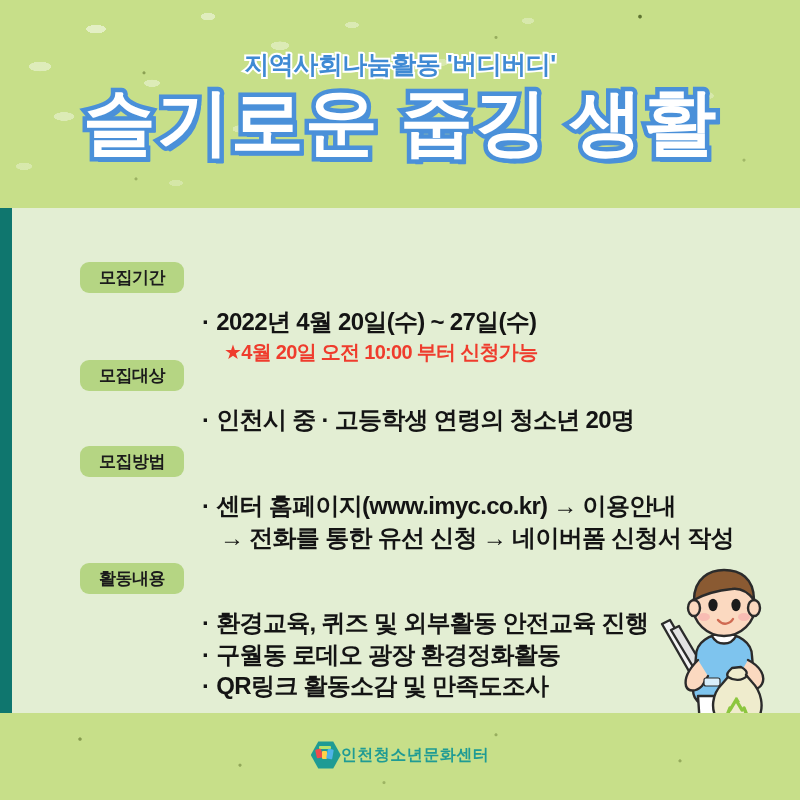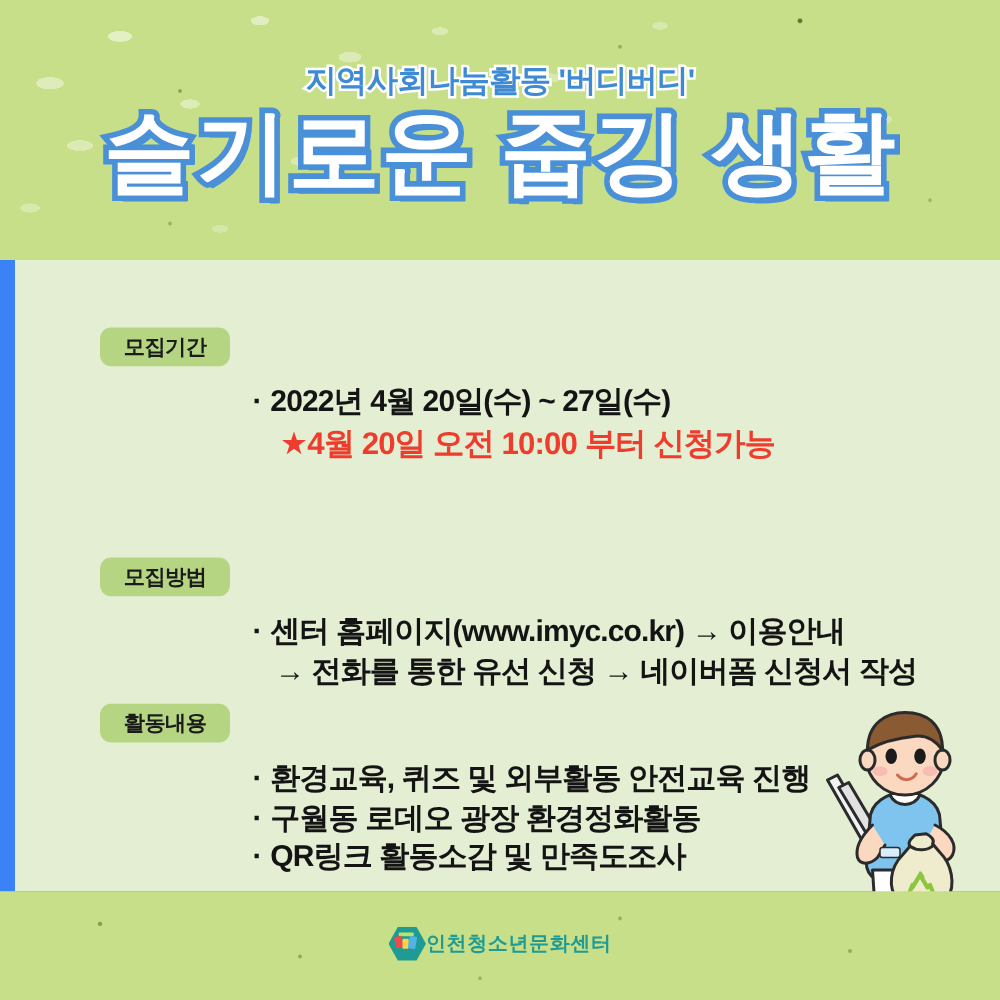--- a/index.html
+++ b/index.html
@@ -6,21 +6,21 @@
 
   html, body {
     width: 800px; height: 800px;
     font-family: "Liberation Sans", "DejaVu Sans", sans-serif;
     overflow: hidden;
   }
 
   #poster {
     position: relative;
     width: 800px; height: 800px;
-    background: #3b82f6;
+    background: #0f766e;
     overflow: hidden;
   }
 
   
   .header-band {
     position: absolute; left: 0; top: 0;
     width: 800px; height: 208px;
     background: #c7df89;
     overflow: hidden;
   }
@@ -94,21 +94,21 @@
   .row-body { margin-left: 18px; margin-top: 44px; }
 
   .line {
     font-size: 24px; font-weight: 700; color: #141414;
     letter-spacing: -0.7px; line-height: 1.32;
     white-space: nowrap;
   }
   .line .dot { margin-right: 7px; }
 
   .note {
-    font-size: 25px; font-weight: 700; color: #ef3c2d;
+    font-size: 20px; font-weight: 700; color: #ef3c2d;
     letter-spacing: -0.7px; line-height: 1.4;
     white-space: nowrap;
   }
   .note.indent { padding-left: 22px; }
   .note.center-ind { padding-left: 30px; }
 
   .line.indent2 { padding-left: 18px; }
 
   
   .footer-band {
@@ -169,20 +169,28 @@
     <div class="row" style="left:68px; top:54px;">
       <div class="pill">모집기간</div>
       <div class="row-body">
         <div class="line">
           <span class="dot">·</span><span>2022년 4월 20일(수) ~ 27일(수)</span>
         </div>
         <div class="note indent">★4월 20일 오전 10:00 부터 신청가능</div>
       </div>
     </div>
 
+    <div class="row" style="left:68px; top:152px;">
+      <div class="pill">모집대상</div>
+      <div class="row-body">
+        <div class="line">
+          <span class="dot">·</span><span>인천시 중 · 고등학생 연령의 청소년 20명</span>
+        </div>
+      </div>
+    </div>
 
     <div class="row" style="left:68px; top:238px;">
       <div class="pill">모집방법</div>
       <div class="row-body">
         <div class="line">
           <span class="dot">·</span><span>센터 홈페이지(www.imyc.co.kr) → 이용안내</span>
         </div>
         <div class="line indent2">
           <span>→ 전화를 통한 유선 신청 → 네이버폼  신청서 작성</span>
         </div>

